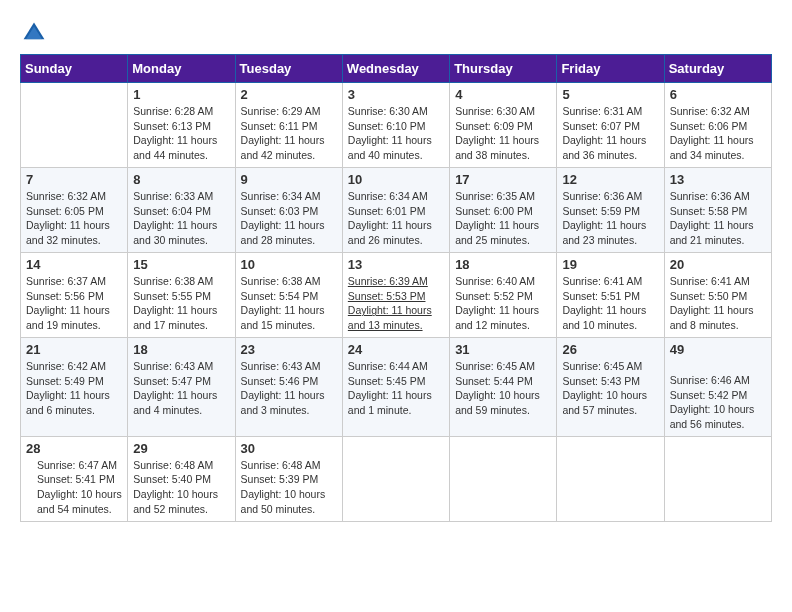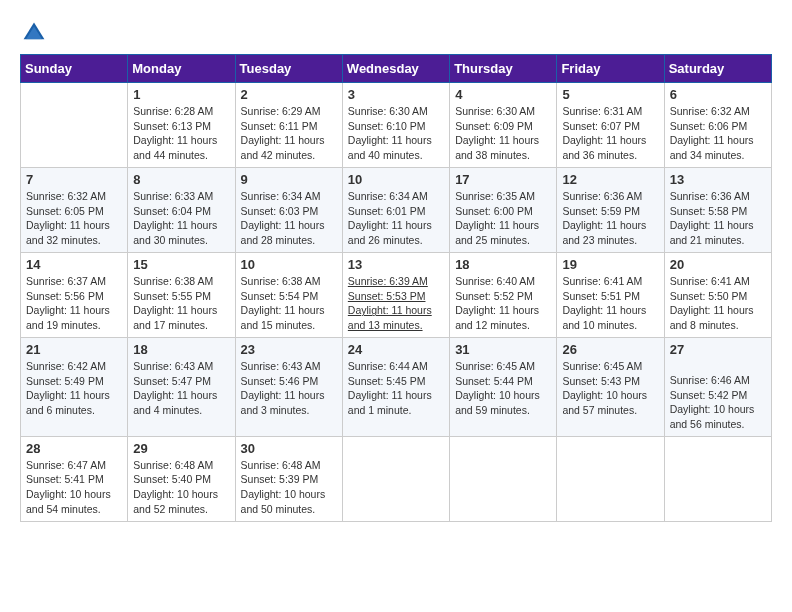--- a/index.html
+++ b/index.html
@@ -310,31 +310,31 @@
 and 59 minutes.</div>
         </td>
         <td>
           <span class="day-number">26</span>
           <div class="day-info" style="white-space: pre-line;">Sunrise: 6:45 AM
 Sunset: 5:43 PM
 Daylight: 10 hours
 and 57 minutes.</div>
         </td>
         <td>
-          <span class="day-number">27</span>
+          <span class="day-number">49</span>
           <div class="day-info" style="white-space: pre-line; margin-top: 16px;">Sunrise: 6:46 AM
 Sunset: 5:42 PM
 Daylight: 10 hours
 and 56 minutes.</div>
         </td>
       </tr>
       <tr>
         <td>
           <span class="day-number">28</span>
-          <div class="day-info" style="white-space: pre-line;">Sunrise: 6:47 AM
+          <div class="day-info" style="white-space: pre-line; margin-left: 11px;">Sunrise: 6:47 AM
 Sunset: 5:41 PM
 Daylight: 10 hours
 and 54 minutes.</div>
         </td>
         <td>
           <span class="day-number">29</span>
           <div class="day-info" style="white-space: pre-line;">Sunrise: 6:48 AM
 Sunset: 5:40 PM
 Daylight: 10 hours
 and 52 minutes.</div>

